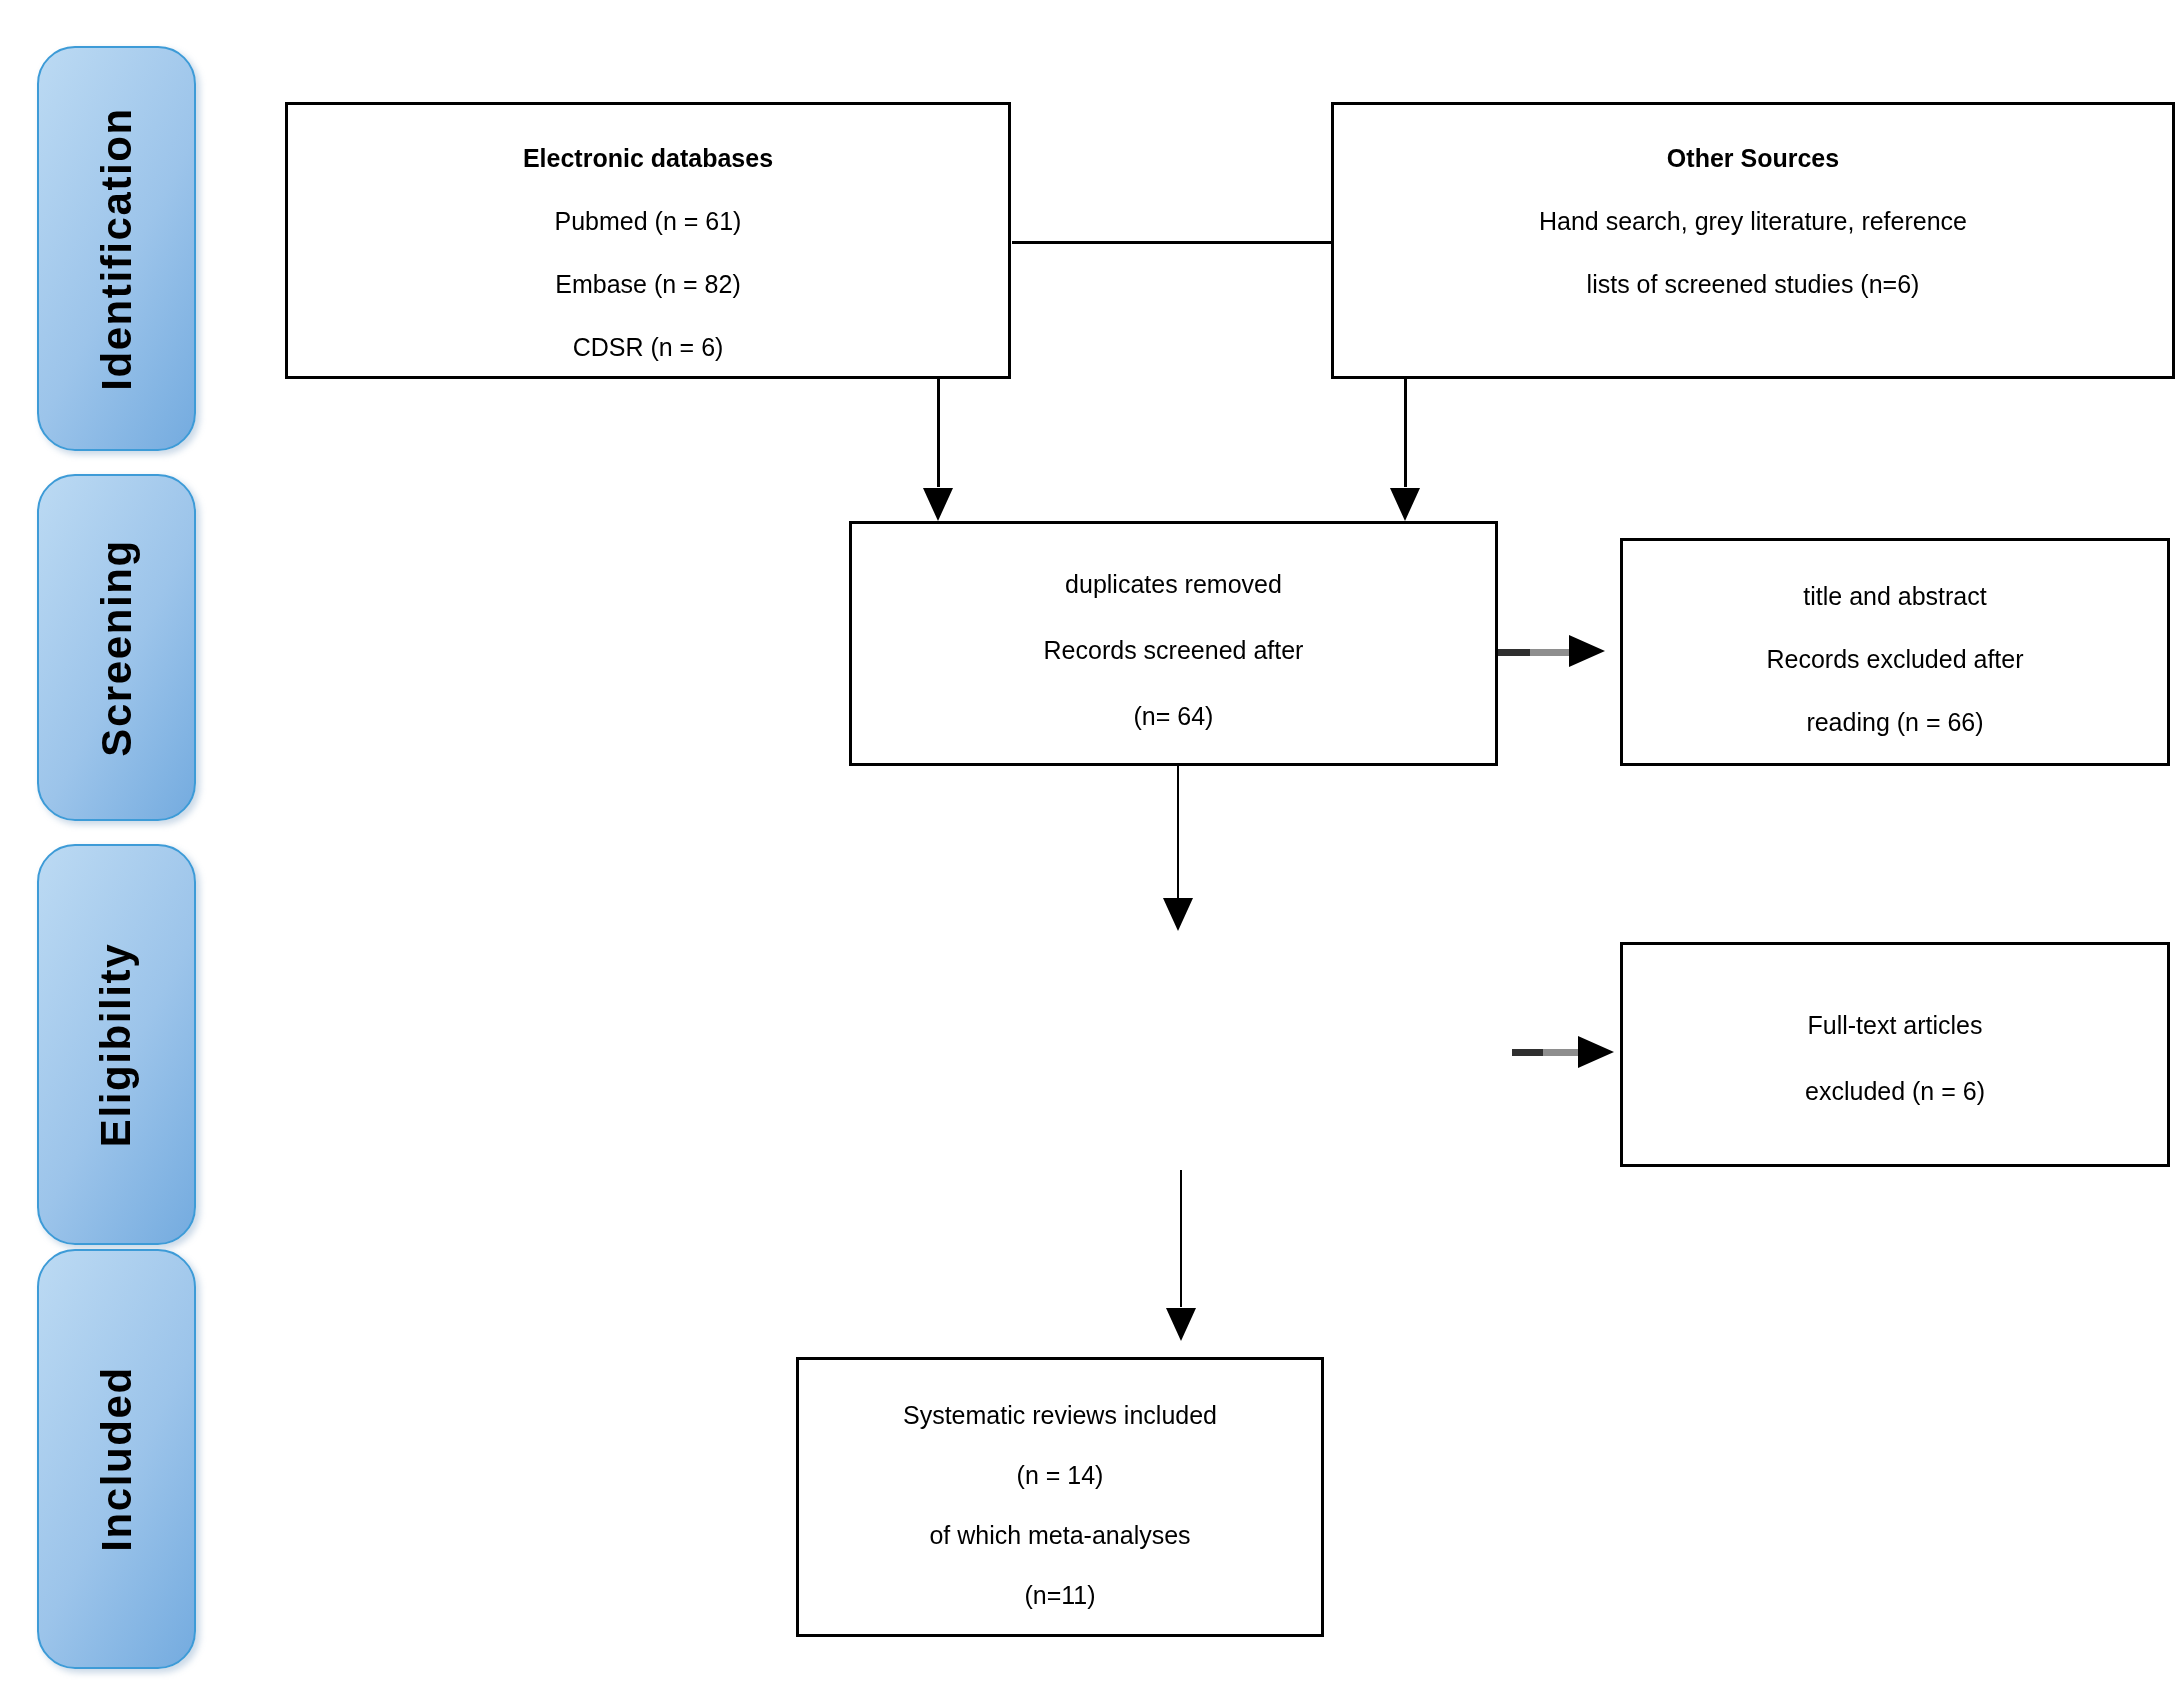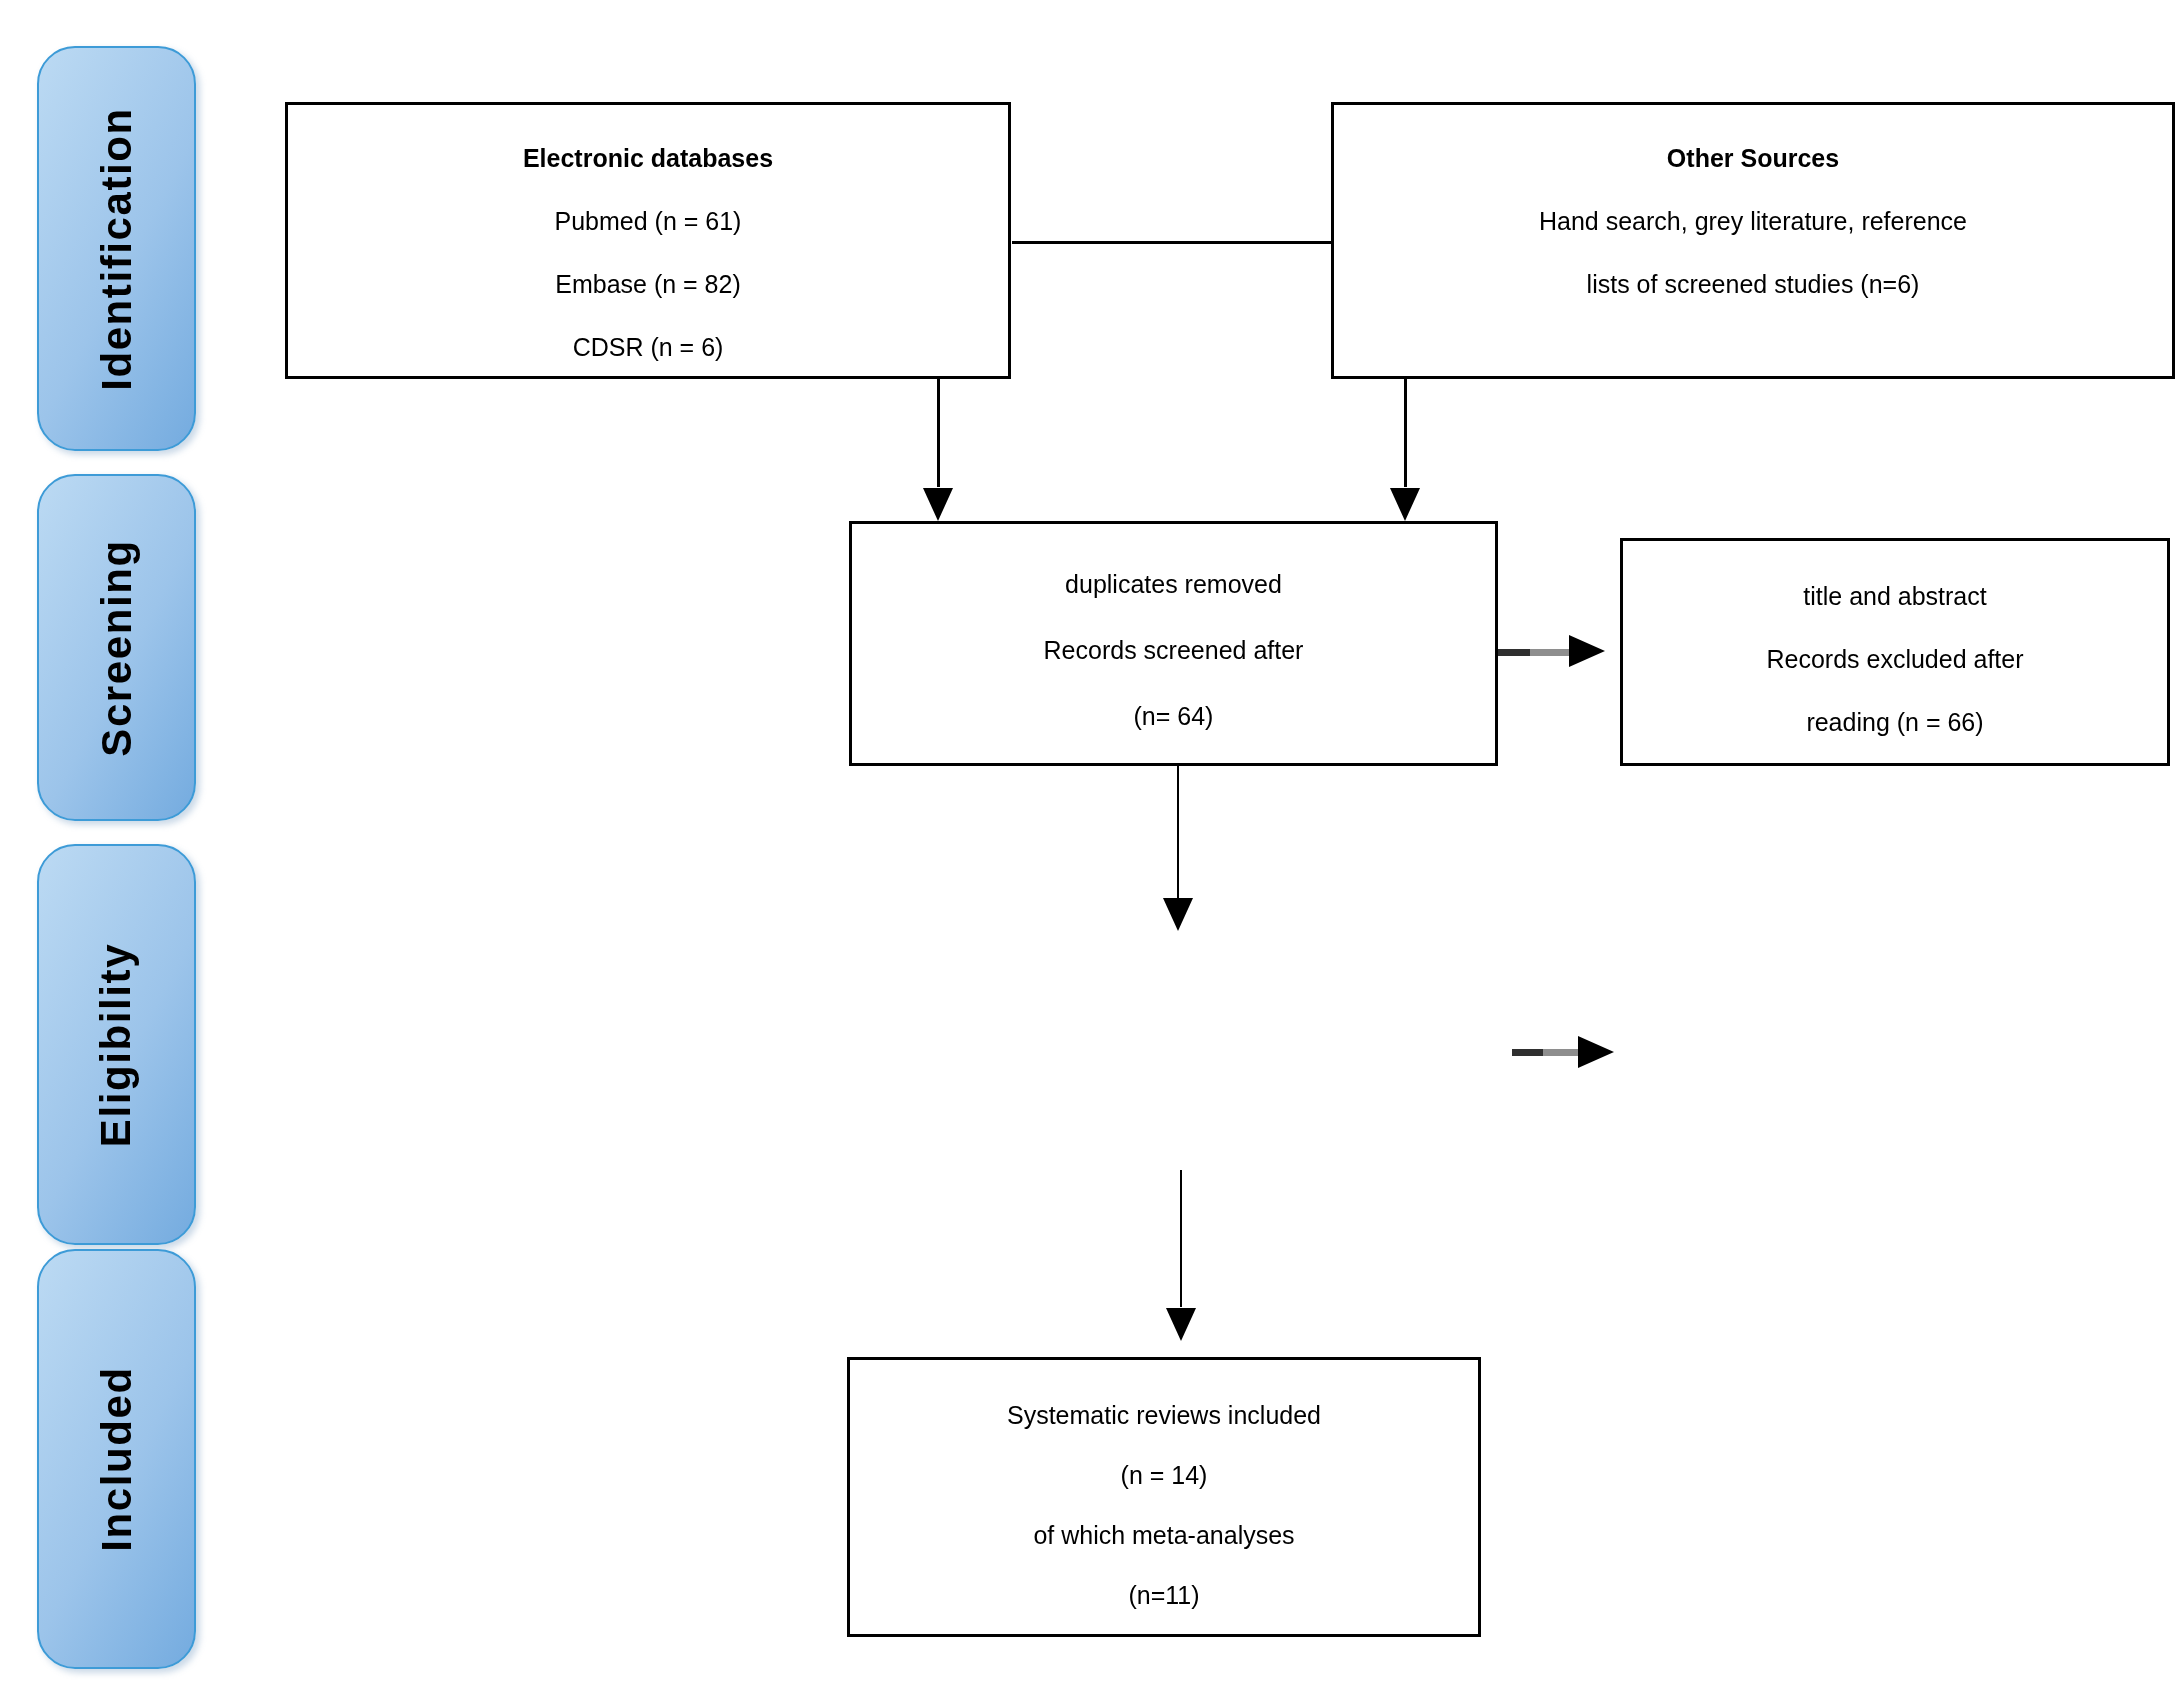--- a/index.html
+++ b/index.html
@@ -121,28 +121,32 @@
     <div class="fbox-line">reading (n = 66)</div>
   </div>
 
   <div class="shaft-grey" style="left:1498px;top:649px;width:71px;height:7px;"></div>
   <div class="head-right" style="left:1569px;top:635px;"></div>
 
   <div class="line" style="left:1177px;top:766px;width:2.4px;height:132px;"></div>
   <div class="head-down" style="left:1163px;top:898px;"></div>
 
 
+  <div class="fbox" style="left:1620px;top:942px;width:550px;height:225px;padding-top:47px;line-height:66px;">
+    <div class="fbox-line">Full-text articles</div>
+    <div class="fbox-line">excluded (n = 6)</div>
+  </div>
 
   <div class="shaft-grey" style="left:1512px;top:1049px;width:69px;height:7px;"></div>
   <div class="head-right" style="left:1578px;top:1036px;"></div>
 
   <div class="line" style="left:1180px;top:1170px;width:2.4px;height:137px;"></div>
   <div class="head-down" style="left:1166px;top:1308px;"></div>
 
-  <div class="fbox" style="left:847px;top:1357px;width:634px;height:280px;padding-top:25px;line-height:60px;">
+  <div class="fbox" style="left:796px;top:1357px;width:528px;height:280px;padding-top:25px;line-height:60px;">
     <div class="fbox-line">Systematic reviews included</div>
     <div class="fbox-line">(n = 14)</div>
     <div class="fbox-line">of which meta-analyses</div>
     <div class="fbox-line">(n=11)</div>
   </div>
 
 </div>
 
 
 </body></html>

